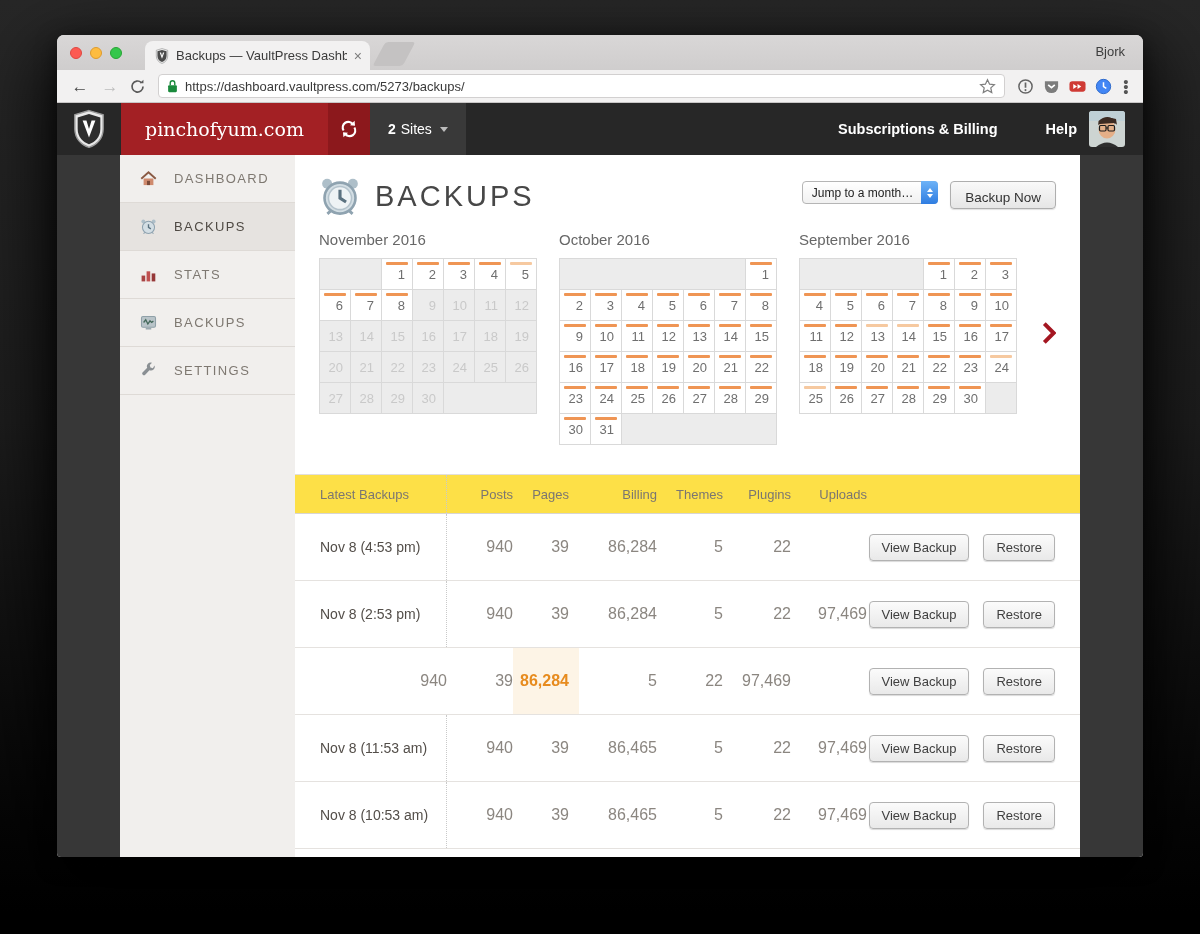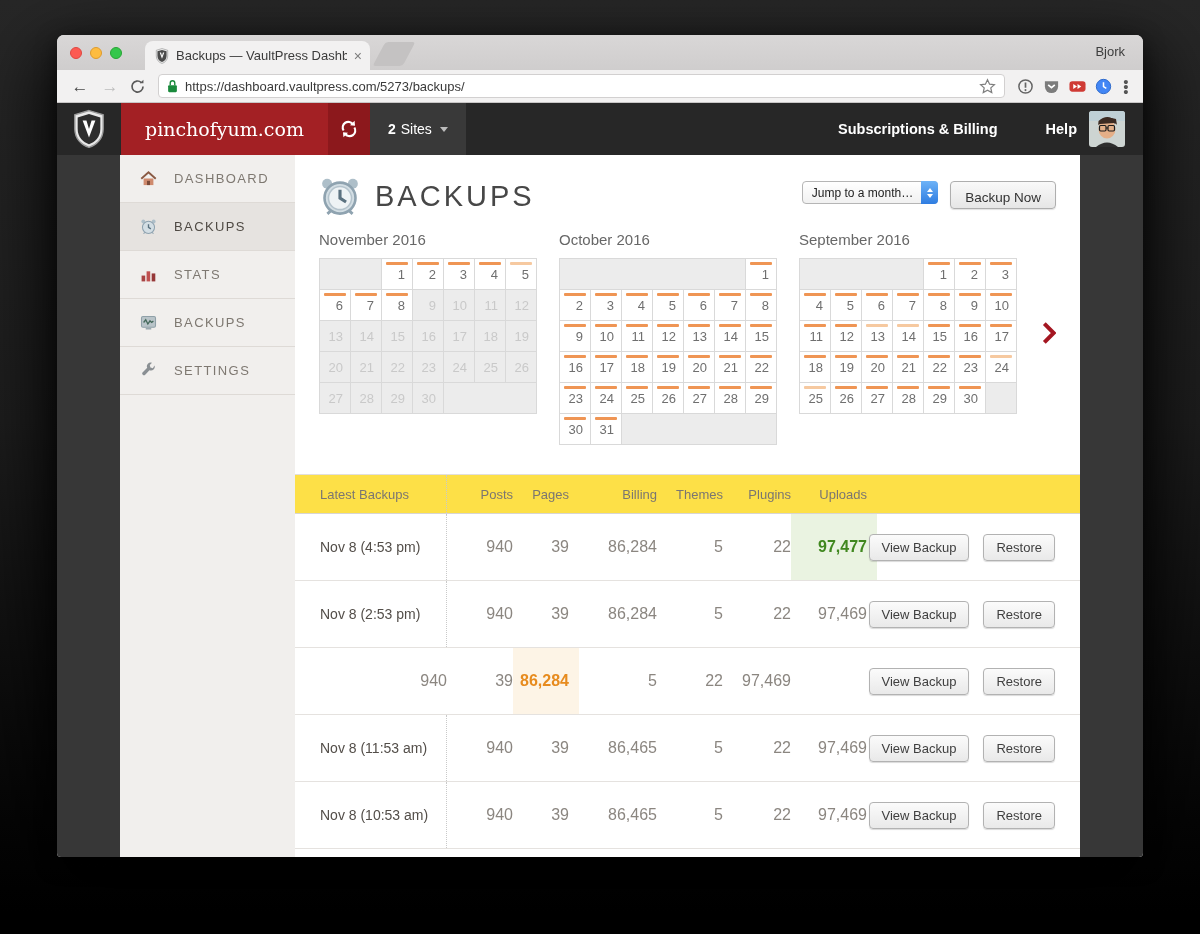--- a/index.html
+++ b/index.html
@@ -651,21 +651,20 @@
                 <div class="t-cell"></div>
                 <div class="t-cell"></div>
               </div>
               <div class="t-row t-body-row">
                 <div class="t-cell t-date">Nov 8 (4:53 pm)</div>
                 <div class="t-cell t-num">940</div>
                 <div class="t-cell t-num">39</div>
                 <div class="t-cell t-num">86,284</div>
                 <div class="t-cell t-num">5</div>
                 <div class="t-cell t-num">22</div>
-                <div class="t-cell t-num hl-green">97,477</div>
                 <div class="t-cell"></div>
                 <div class="t-actions">
                   <button class="tbl-btn">View Backup</button>
                   <button class="tbl-btn">Restore</button>
                 </div>
               </div>
               <div class="t-row t-body-row">
                 <div class="t-cell t-date">Nov 8 (2:53 pm)</div>
                 <div class="t-cell t-num">940</div>
                 <div class="t-cell t-num">39</div>

